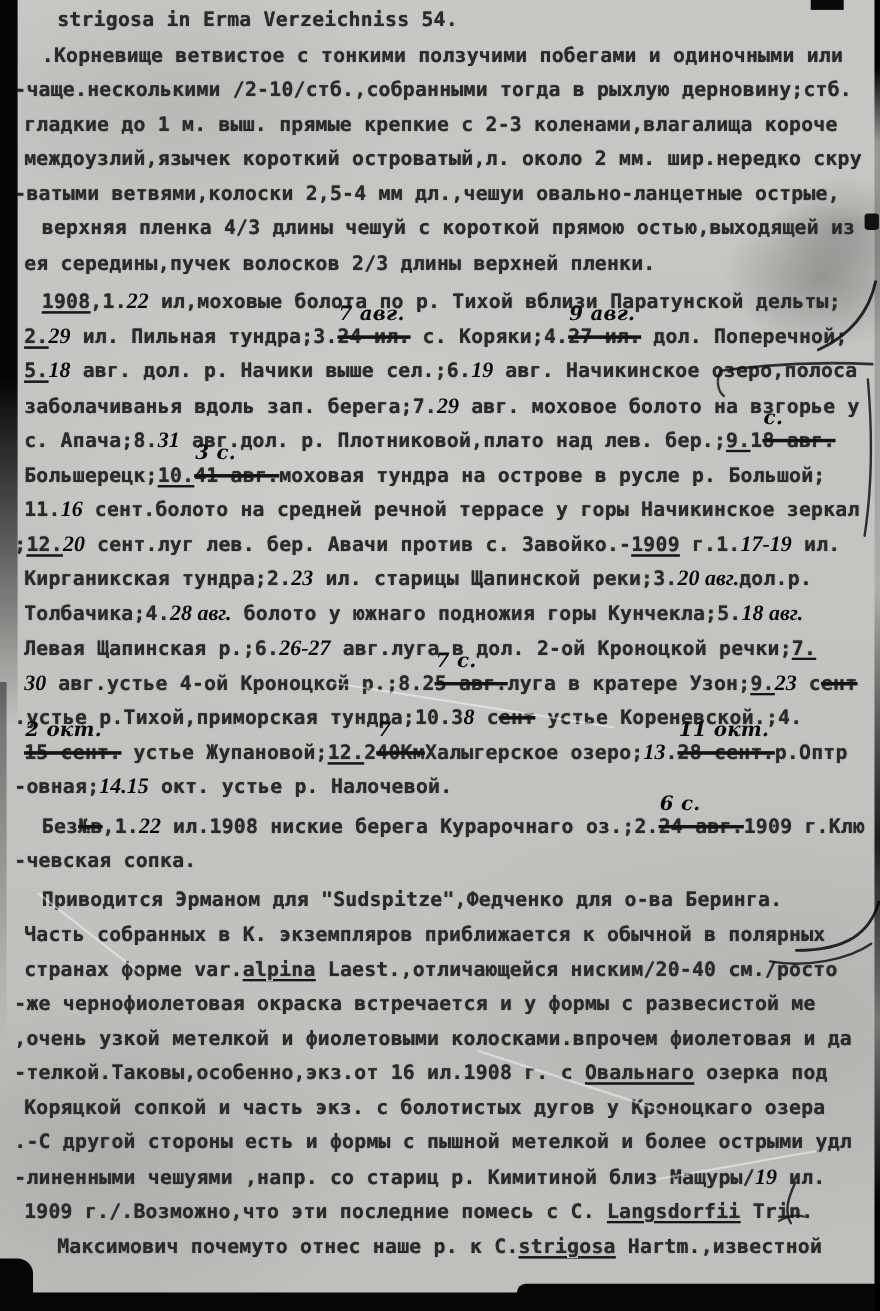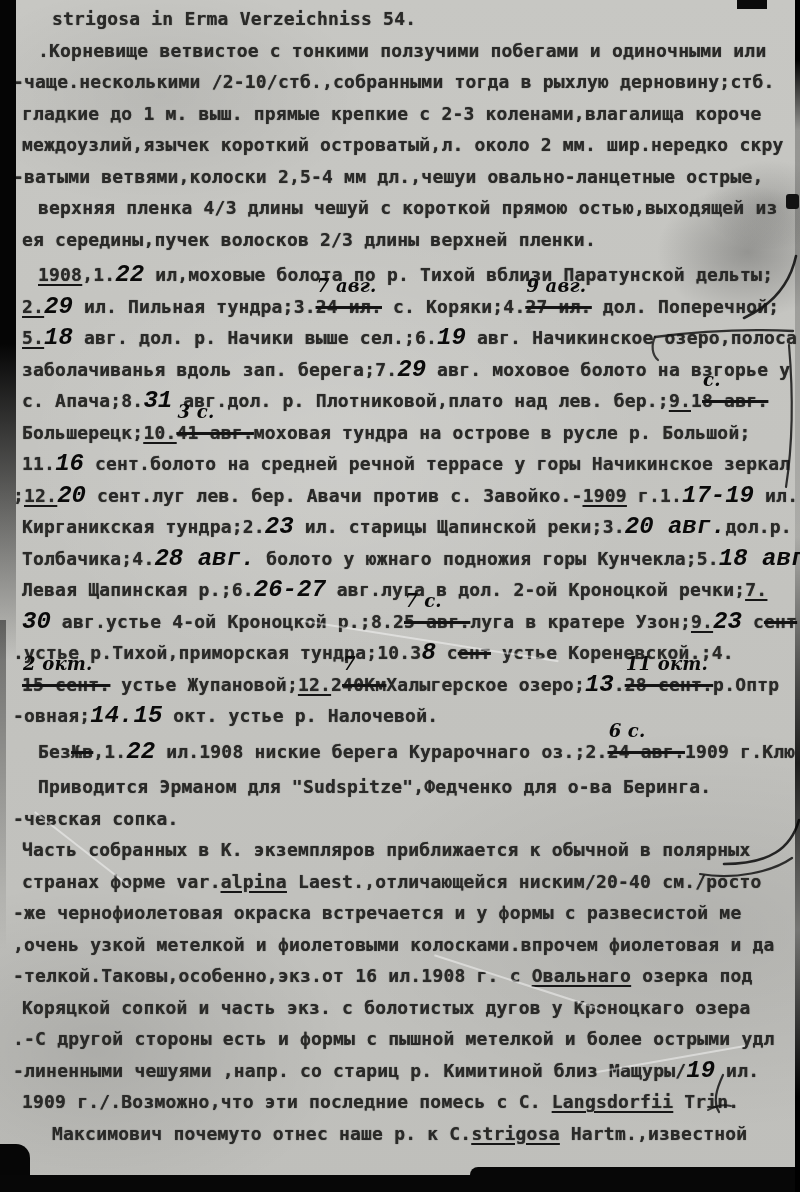--- a/index.html
+++ b/index.html
@@ -29,22 +29,22 @@
     text-shadow:0 0 1px rgba(25,25,25,.75);
     letter-spacing:.2px;
   }
   .line.in1{padding-left:16px;}
   .line.in2{padding-left:30px;}
   .line.neg{margin-left:-9px;}
   .line.gap{margin-top:4px;}
   .ul{text-decoration:underline;text-decoration-thickness:2px;text-underline-offset:3px;text-decoration-color:#161616;}
   .st{text-decoration:line-through;text-decoration-thickness:3px;text-decoration-color:#141414;}
   .hw{
-    font-family:Liberation Mono, monospace;font-style:italic;font-weight:bold;
-    font-size:24px;color:#0a0a0a;text-shadow:none;letter-spacing:0;
+    font-family:Liberation Serif, serif;font-style:italic;font-weight:bold;
+    font-size:20px;color:#0a0a0a;text-shadow:none;letter-spacing:0;
   }
   .corr{position:relative;display:inline-block;}
   .corr .above{
     position:absolute;top:-14px;left:1px;line-height:1;white-space:nowrap;
     font-family:"DejaVu Serif", serif;font-style:italic;font-weight:bold;
     font-size:18px;color:#0a0a0a;text-shadow:none;
   }
   .corr .cstruck{text-decoration:line-through;text-decoration-thickness:3px;text-decoration-color:#141414;}
   
   .edge-left{position:absolute;left:0;top:0;width:16px;height:660px;
@@ -88,22 +88,22 @@
     <div class="line"><span class="typed">11.</span><span class="hw">16</span><span class="typed"> сент.болото на средней речной террасе у горы Начикинское зеркал</span></div>
     <div class="line neg"><span class="typed">;</span><span class="typed ul">12.</span><span class="hw">20</span><span class="typed"> сент.луг лев. бер. Авачи против с. Завойко.-</span><span class="typed ul">1909</span><span class="typed"> г.1.</span><span class="hw">17-19</span><span class="typed"> ил.</span></div>
     <div class="line"><span class="typed">Кирганикская тундра;2.</span><span class="hw">23</span><span class="typed"> ил. старицы Щапинской реки;3.</span><span class="hw">20 авг.</span><span class="typed">дол.р.</span></div>
     <div class="line"><span class="typed">Толбачика;4.</span><span class="hw">28 авг.</span><span class="typed"> болото у южнаго подножия горы Кунчекла;5.</span><span class="hw">18 авг.</span></div>
     <div class="line"><span class="typed">Левая Щапинская р.;6.</span><span class="hw">26-27</span><span class="typed"> авг.луга в дол. 2-ой Кроноцкой речки;</span><span class="typed ul">7.</span></div>
     <div class="line"><span class="hw">30</span><span class="typed"> авг.устье 4-ой Кроноцкой р.;8.2</span><span class="corr"><span class="above">7 с.</span><span class="cstruck">5 авг.</span></span><span class="typed">луга в кратере Узон;</span><span class="typed ul">9.</span><span class="hw">23</span><span class="typed"> с</span><span class="typed st">ент</span></div>
     <div class="line neg"><span class="typed">.устье р.Тихой,приморская тундра;10.3</span><span class="hw">8</span><span class="typed"> с</span><span class="typed st">ент</span><span class="typed"> устье Кореневской.;4.</span></div>
     <div class="line"><span class="corr"><span class="above">2 окт.</span><span class="cstruck">15 сент.</span></span><span class="typed"> устье Жупановой;</span><span class="typed ul">12.</span><span class="typed">2</span><span class="corr"><span class="above">7</span><span class="cstruck">40Км</span></span><span class="typed">Халыгерское озеро;</span><span class="hw">13</span><span class="typed">.</span><span class="corr"><span class="above">11 окт.</span><span class="cstruck">28 сент.</span></span><span class="typed">р.Оптр</span></div>
     <div class="line neg"><span class="typed">-овная;</span><span class="hw">14.15</span><span class="typed"> окт. устье р. Налочевой.</span></div>
     <div class="line in1 gap"><span class="typed">Без</span><span class="typed st">№в</span><span class="typed">,1.</span><span class="hw">22</span><span class="typed"> ил.1908 ниские берега Курарочнаго оз.;2.</span><span class="corr"><span class="above">6 с.</span><span class="cstruck">24 авг.</span></span><span class="typed">1909 г.Клю</span></div>
+    <div class="line neg"><span class="typed">-чевская сопка.</span></div>
     <div class="line in1 gap"><span class="typed">Приводится Эрманом для "Sudspitze",Федченко для о-ва Беринга.</span></div>
-    <div class="line neg"><span class="typed">-чевская сопка.</span></div>
     <div class="line"><span class="typed">Часть собранных в К. экземпляров приближается к обычной в полярных</span></div>
     <div class="line"><span class="typed">странах форме var.</span><span class="typed ul">alpina</span><span class="typed">  Laest.,отличающейся ниским/20-40 см./росто</span></div>
     <div class="line neg"><span class="typed">-же чернофиолетовая окраска встречается  и у формы с развесистой ме</span></div>
     <div class="line neg"><span class="typed">,очень узкой метелкой и фиолетовыми колосками.впрочем фиолетовая и да</span></div>
     <div class="line neg"><span class="typed">-телкой.Таковы,особенно,экз.от 16 ил.1908 г. с </span><span class="typed ul">Овальнаго</span><span class="typed"> озерка под</span></div>
     <div class="line"><span class="typed">Коряцкой сопкой и часть экз. с болотистых  дугов у Кроноцкаго озера</span></div>
     <div class="line neg"><span class="typed">.-С другой стороны есть и формы с пышной метелкой и более острыми удл</span></div>
     <div class="line neg"><span class="typed">-линенными чешуями ,напр. со стариц р. Кимитиной близ Мащуры/</span><span class="hw">19</span><span class="typed"> ил.</span></div>
     <div class="line"><span class="typed">1909 г./.Возможно,что эти последние помесь с C. </span><span class="typed ul">Langsdorfii</span><span class="typed"> Trin.</span></div>
     <div class="line in2"><span class="typed">Максимович почемуто отнес наше р.  к C.</span><span class="typed ul">strigosa</span><span class="typed"> Hartm.,известной</span></div>

